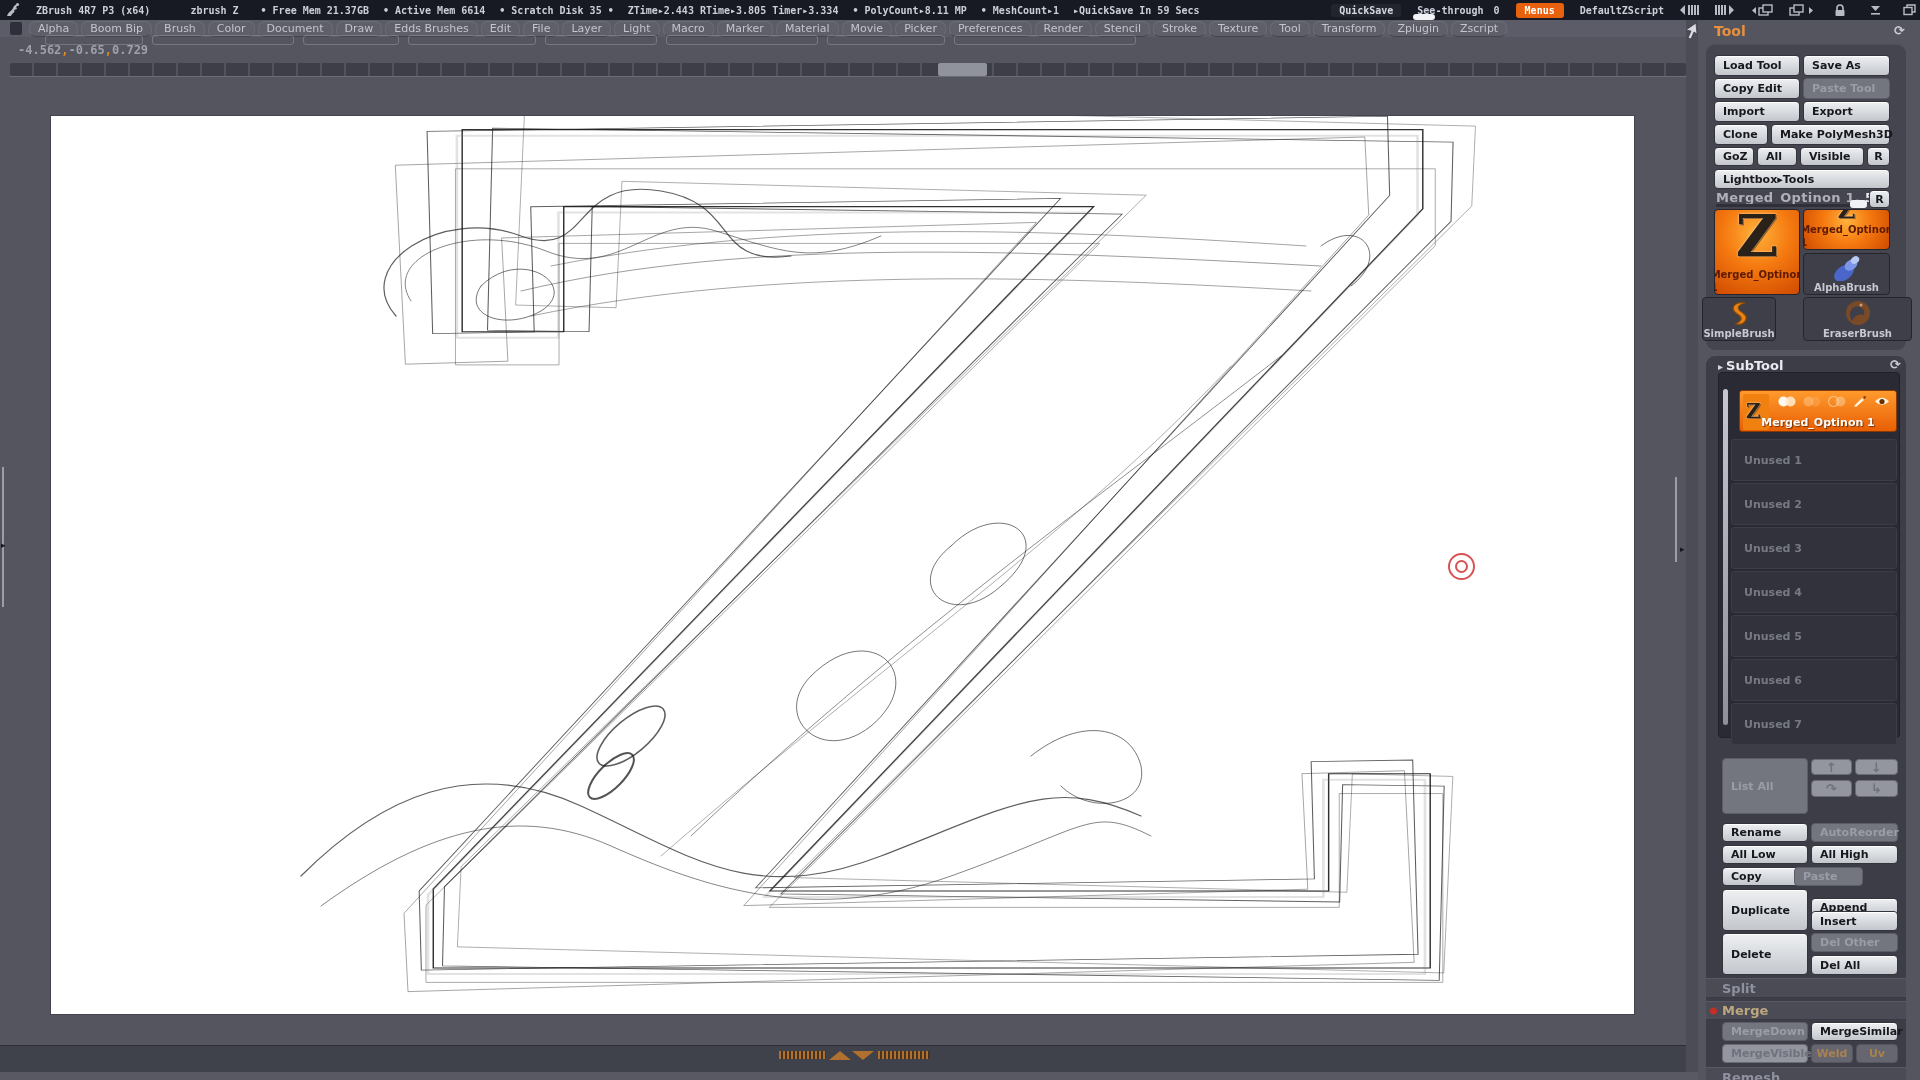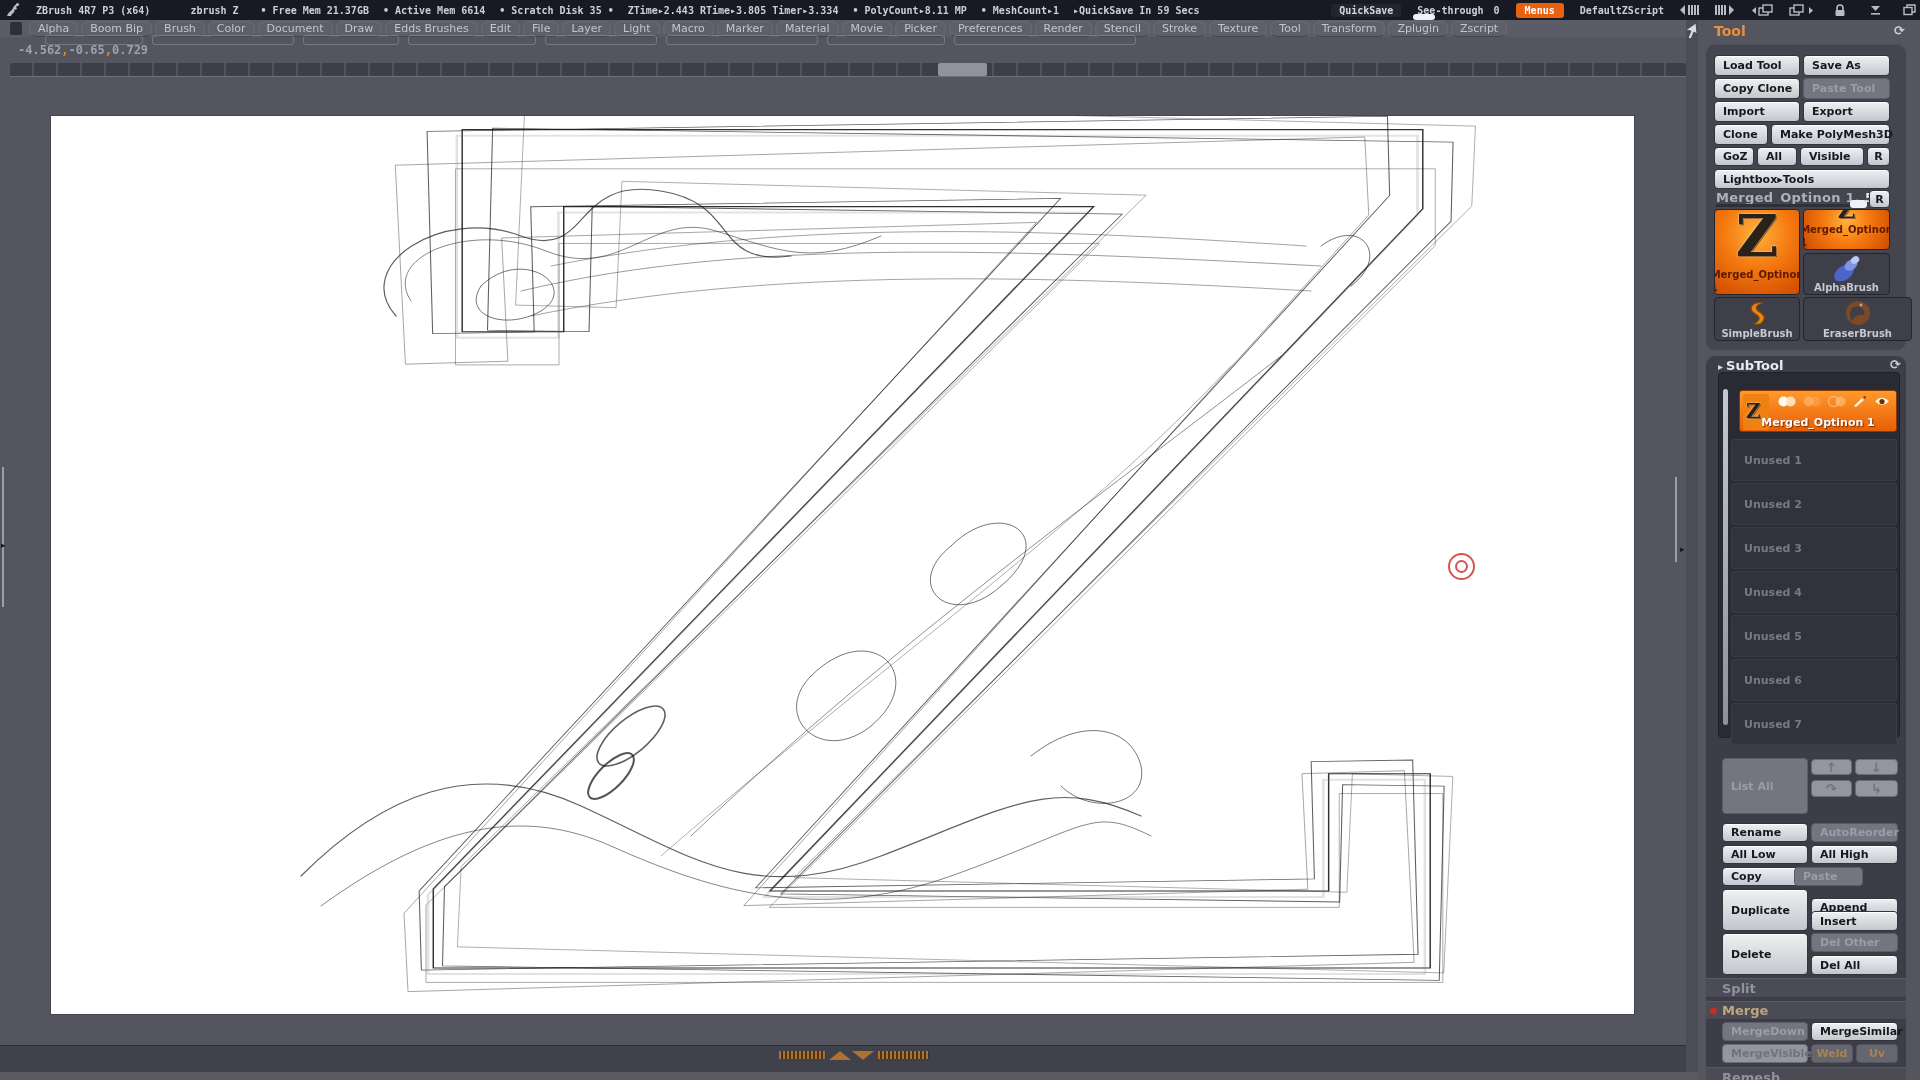--- a/index.html
+++ b/index.html
@@ -315,21 +315,21 @@
       <path d="M12 1 L2 8 L7 9 L4 16 L7 17 L10 10 L13 12 Z" fill="#d8dae2" stroke="#3a3b44" stroke-width="0.8"></path>
     </svg>
 
     <span class="palette-header tool-title">Tool</span>
     <span class="restore-icon" style="left:196px;top:3px">⟳</span>
 
     <div class="tool-box"></div>
 
     <div class="btn" style="left:16px;top:35px;width:86px;height:21px">Load Tool</div>
     <div class="btn" style="left:105px;top:35px;width:87px;height:21px">Save As</div>
-    <div class="btn" style="left:16px;top:58px;width:86px;height:21px">Copy Clone</div>
+    <div class="btn" style="left:16px;top:58px;width:86px;height:21px">Copy Edit</div>
     <div class="btn disabled" style="left:105px;top:58px;width:87px;height:21px">Paste Tool</div>
     <div class="btn" style="left:16px;top:81px;width:86px;height:21px">Import</div>
     <div class="btn" style="left:105px;top:81px;width:87px;height:21px">Export</div>
     <div class="btn" style="left:16px;top:104px;width:54px;height:21px">Clone</div>
     <div class="btn" style="left:73px;top:104px;width:119px;height:21px">Make PolyMesh3D</div>
     <div class="btn" style="left:16px;top:127px;width:40px;height:19px">GoZ</div>
     <div class="btn" style="left:59px;top:127px;width:40px;height:19px">All</div>
     <div class="btn" style="left:102px;top:127px;width:64px;height:19px">Visible</div>
     <div class="btn center" style="left:169px;top:127px;width:23px;height:19px">R</div>
     <div class="btn" style="left:16px;top:149px;width:176px;height:20px">Lightbox▸Tools</div>
@@ -352,21 +352,21 @@
       <span class="thumb-label">Merged_Optinon 1</span>
     </div>
     <div class="thumb dark" style="left:105px;top:233px;width:87px;height:42px">
       <svg width="34" height="26">
         <ellipse cx="14" cy="18" rx="11" ry="7" fill="#4a66c8" transform="rotate(-35 14 18)"></ellipse>
         <ellipse cx="21" cy="10" rx="7" ry="5" fill="#7d96e8" transform="rotate(-35 21 10)"></ellipse>
         <ellipse cx="25" cy="5" rx="4.5" ry="3.5" fill="#b9c8f4" transform="rotate(-35 25 5)"></ellipse>
       </svg>
       <span class="thumb-label">AlphaBrush</span>
     </div>
-    <div class="thumb dark" style="left:16px;top:277px;width:86px;height:44px">
+    <div class="thumb dark" style="left:4px;top:277px;width:74px;height:44px">
       <svg width="26" height="28">
         <path d="M19 4 C8 2 4 10 10 14 C16 18 18 20 10 25 C18 27 24 19 17 14 C10 10 11 6 19 4 Z" fill="#e8831a" stroke="#8a4a00" stroke-width="1.2"></path>
       </svg>
       <span class="thumb-label">SimpleBrush</span>
     </div>
     <div class="thumb dark" style="left:105px;top:277px;width:109px;height:44px">
       <svg width="28" height="28">
         <circle cx="14" cy="14" r="12" fill="#7a4a28"></circle>
         <path d="M10 8 C16 6 22 10 20 16 C14 14 10 18 8 22 C5 18 5 11 10 8 Z" fill="#3e3f49"></path>
         <circle cx="17" cy="6" r="1.5" fill="#caa07a"></circle>

